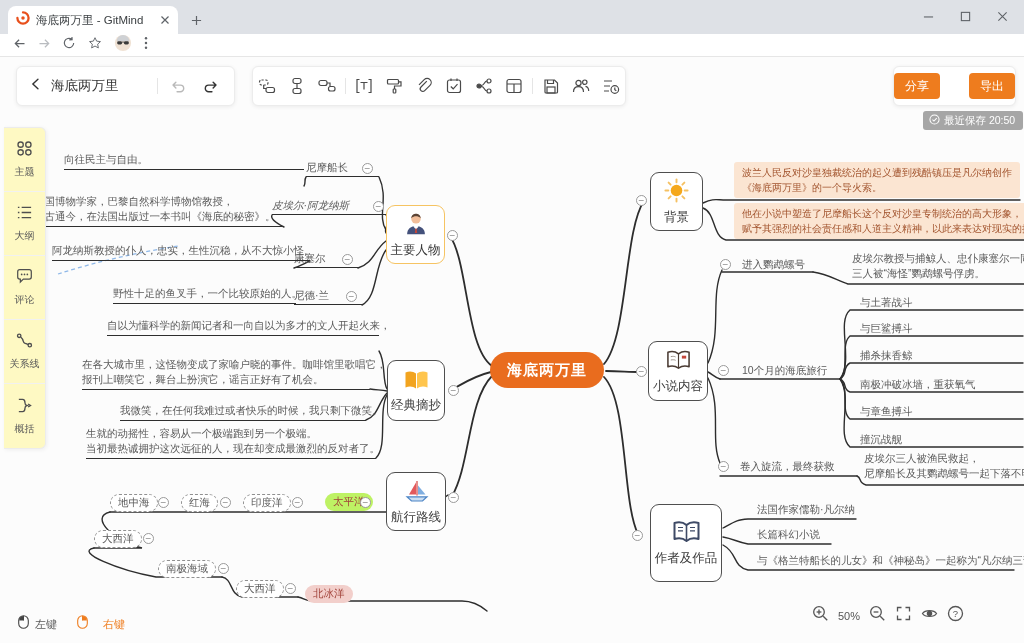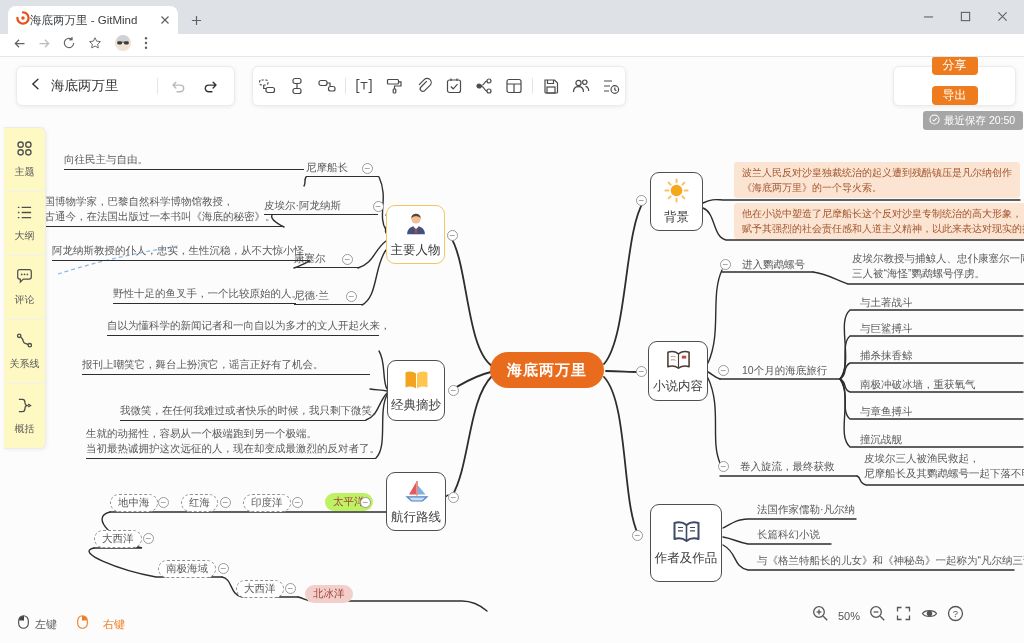--- a/index.html
+++ b/index.html
@@ -1,37 +1,37 @@
 <!DOCTYPE html>
 <html><head>
 <meta charset="utf-8">
 <style>
   html,body{margin:0;padding:0;background:#888;}
   *{box-sizing:border-box;font-family:"Liberation Sans","DejaVu Sans",sans-serif;}
   .screen{position:relative;width:1024px;height:643px;background:#fcfcfc;overflow:hidden;margin:0 auto;}
   
   .tabstrip{position:absolute;left:0;top:0;width:1024px;height:34px;background:#dee1e6;z-index:20;}
-  .tab{position:absolute;left:8px;top:6px;width:170px;height:28px;background:#fff;border-radius:8px 8px 0 0;display:flex;align-items:center;padding:0 8px;}
+  .tab{position:absolute;left:8px;top:6px;width:170px;height:28px;background:#fff;border-radius:8px 8px 0 0;display:flex;align-items:center;padding:0 8px;gap:6px;}
   .tab-title{font-size:11.5px;color:#3c4043;white-space:nowrap;overflow:hidden;text-overflow:ellipsis;flex:1;}
   .newtab{position:absolute;left:186px;top:10px;width:20px;height:20px;display:flex;align-items:center;justify-content:center;}
   .winctl{position:absolute;right:0;top:0;height:34px;display:flex;align-items:center;gap:26px;padding:0 16px;z-index:21;}
   .addressbar{position:absolute;left:0;top:34px;width:1024px;height:23px;background:#fff;border-bottom:1px solid #e6e6e6;z-index:20;display:flex;align-items:center;}
   .navbtns{display:flex;align-items:center;gap:10px;padding-left:12px;}
   .urlpill{margin-left:10px;width:850px;height:18px;background:#f1f3f4;border-radius:9px;display:flex;align-items:center;padding:0 10px;gap:6px;}
   .url-domain{font-size:11px;color:#202124;white-space:nowrap;}
   .url-path{font-size:11px;color:#5f6368;white-space:nowrap;}
   .bar-right{display:flex;align-items:center;gap:12px;padding-left:12px;}
   
   .card{position:absolute;background:#fff;border:1px solid #ececec;border-radius:6px;box-shadow:0 1px 4px rgba(0,0,0,.07);z-index:10;display:flex;align-items:center;}
   .card-title{left:16px;top:66px;width:219px;height:40px;padding:0 12px;gap:8px;}
   .doc-title{font-size:13.5px;color:#333;font-weight:500;}
   .vdiv{width:1px;height:16px;background:#e5e5e5;}
   .card-tools{left:252px;top:66px;width:374px;height:40px;justify-content:center;gap:6px;}
   .tbtn{width:24px;height:24px;display:flex;align-items:center;justify-content:center;border-radius:4px;}
-  .card-actions{left:893px;top:66px;width:123px;height:40px;justify-content:flex-end;gap:11px;flex-direction:column;}
+  .card-actions{left:893px;top:66px;width:123px;height:40px;justify-content:space-between;gap:11px;}
   .btn{width:46px;height:26px;border:none;border-radius:4px;color:#fff;font-size:12px;display:flex;align-items:center;justify-content:center;cursor:pointer;}
   .save-badge{position:absolute;left:923px;top:111px;height:19px;background:rgba(158,158,158,.92);border-radius:3px;color:#fff;font-size:10.5px;display:flex;align-items:center;gap:4px;padding:0 8px 0 6px;z-index:10;white-space:nowrap;}
   .sidebar{position:absolute;left:4px;top:127px;width:42px;background:#fef9c3;border:1px solid #ececec;border-left:none;border-radius:0 6px 6px 0;box-shadow:1px 1px 4px rgba(0,0,0,.06);z-index:10;}
   .side-item{height:64px;display:flex;flex-direction:column;align-items:center;justify-content:center;gap:4px;border-bottom:1px solid #f1f1f1;}
   .side-item:last-child{border-bottom:none;}
   .side-label{font-size:10px;color:#5a5a5a;white-space:nowrap;}
   
   .status-left{position:absolute;left:18px;top:615px;display:flex;align-items:center;gap:6px;z-index:10;}
   .status-left .lbl{font-size:11px;color:#5a5a5a;}
   .status-left .lbl.orange{color:#EE7C1E;margin-left:9px;}
@@ -248,21 +248,21 @@
     </span>
     <span class="tlabel">作者及作品</span>
   </div>
 
   <div class="lnode" style="left:306px;top:160px;width:73px;">
       <div class="ln" style="line-height:14px;">尼摩船长</div>
     </div>
   <div class="lnode" style="left:64px;top:152px;width:240px;">
       <div class="ln">向往民主与自由。</div>
   </div>
-  <div class="lnode" style="left:264px;top:198px;width:114px;">
+  <div class="lnode" style="left:272px;top:198px;width:114px;font-style:italic;">
       <div class="ln" style="line-height:14px;">皮埃尔·阿龙纳斯</div>
     </div>
   <div class="lnode" style="left:34px;top:194px;width:250px;">
     <div class="ln">法国博物学家，巴黎自然科学博物馆教授，</div>
       <div class="ln">博古通今，在法国出版过一本书叫《海底的秘密》。</div>
   </div>
   <div class="lnode" style="left:294px;top:251px;width:64px;">
       <div class="ln" style="line-height:14px;">康塞尔</div>
     </div>
   <div class="lnode" style="left:52px;top:243px;width:258px;">
@@ -272,20 +272,21 @@
       <div class="ln" style="line-height:14px;">尼德·兰</div>
     </div>
   <div class="lnode" style="left:113px;top:286px;width:183px;">
       <div class="ln">野性十足的鱼叉手，一个比较原始的人。</div>
     </div>
 
   <div class="lnode" style="left:107px;top:318px;width:272px;">
     <div class="ln">自以为懂科学的新闻记者和一向自以为多才的文人开起火来，</div>
   </div>
   <div class="lnode" style="left:82px;top:357px;width:288px;">
+    <div class="ln">在各大城市里，这怪物变成了家喻户晓的事件。咖啡馆里歌唱它，</div>
       <div class="ln">报刊上嘲笑它，舞台上扮演它，谣言正好有了机会。</div>
   </div>
   <div class="lnode" style="left:120px;top:403px;width:246px;">
       <div class="ln">我微笑，在任何我难过或者快乐的时候，我只剩下微笑。</div>
     </div>
   <div class="lnode" style="left:86px;top:426px;width:290px;">
     <div class="ln">生就的动摇性，容易从一个极端跑到另一个极端。</div>
       <div class="ln">当初最热诚拥护这次远征的人，现在却变成最激烈的反对者了。</div>
   </div>
 

